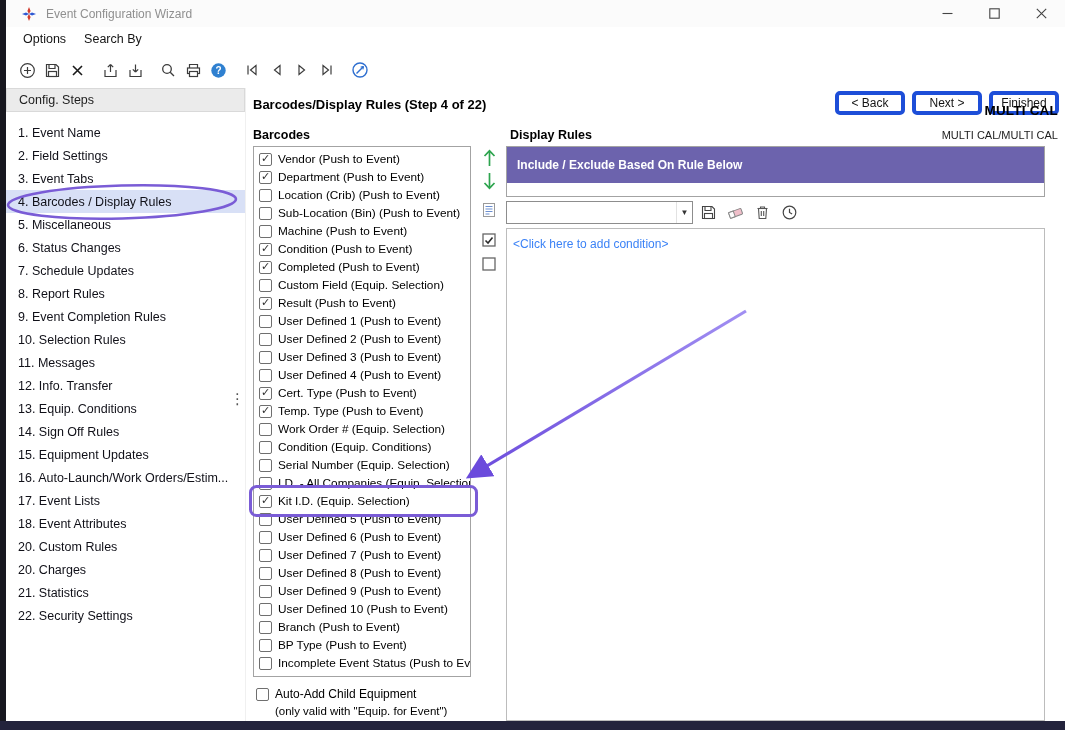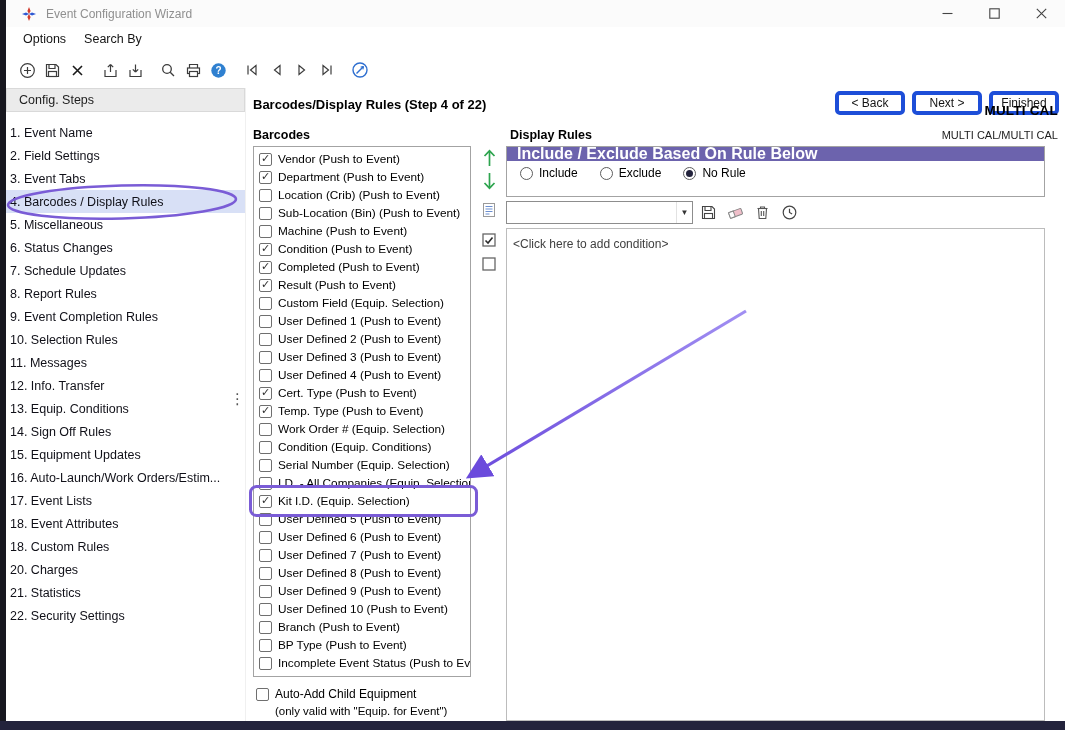--- a/index.html
+++ b/index.html
@@ -22,21 +22,21 @@
   .tb-btn { width:25px; height:26px; display:flex; align-items:center; justify-content:center; }
   .tb-gap { width:8px; }
 
   .context { position:absolute; right:7px; top:55px; text-align:right; z-index:2; }
   .context-name { font-size:13.5px; font-weight:bold; color:#000; letter-spacing:.2px;margin-top:48px; }
   .context-path { font-size:11px; color:#1c1c1c; margin-top:11px; }
 
   .sidebar { position:absolute; left:6px; top:88px; width:240px; bottom:9px; background:#fff; border-right:1px solid #f0f0f0; }
   .sidebar-header { height:24px; background:#ebebeb; border:1px solid #d9d9d9; display:flex; align-items:center; padding-left:12px; font-size:12.5px; color:#1d1d1d; }
   .side-list { margin-top:9px; }
-  .side-item { height:23px; display:flex; align-items:center; padding-left:4px; font-size:12.5px; color:#101018; white-space:nowrap; overflow:hidden; }
+  .side-item { height:23px; display:flex; align-items:center; padding-left:12px; font-size:12.5px; color:#101018; white-space:nowrap; overflow:hidden; }
   .side-item.selected { background:#d8e0f6; }
   .splitter { position:absolute; left:230px; top:390px; color:#555; font-size:15px; }
 
   .main-title { position:absolute; left:253px; top:97px; font-size:13px; font-weight:bold; color:#000; }
   .wizard-buttons { position:absolute; top:91px; right:6px; display:flex; gap:7px; }
   .wz-btn { width:70px; height:24px; background:#fff; border:4px solid #1d4ed8; border-radius:5px; font-size:12px; color:#151515; display:flex; align-items:center; justify-content:center; font-family:inherit; }
 
   .barcodes-label { position:absolute; left:253px; top:128px; font-size:12.5px; font-weight:bold; color:#000; }
   .barcodes-list { position:absolute; left:253px; top:146px; width:218px; height:531px; border:1px solid #a3a3a3; background:#fff; padding-top:3px; overflow:hidden; }
   .bc-row { height:18px; display:flex; align-items:center; padding-left:5px; overflow:hidden; }
@@ -47,35 +47,35 @@
   .auto-add { position:absolute; left:256px; top:687px; display:flex; align-items:center; }
   .auto-add-label { margin-left:6px; font-size:12px; color:#000; }
   .auto-add-note { position:absolute; left:275px; top:705px; font-size:11.5px; color:#000; }
 
   .mid-col { position:absolute; left:478px; top:147px; width:22px; display:flex; flex-direction:column; align-items:center; }
   .mid-btn { width:22px; height:22px; display:flex; align-items:center; justify-content:center; }
   .mt8 { margin-top:8px; } .mt2 { margin-top:2px; }
 
   .dr-label { position:absolute; left:510px; top:128px; font-size:12.5px; font-weight:bold; color:#000; }
   .dr-rulebox { position:absolute; left:506px; top:146px; width:539px; height:51px; border:1px solid #a3a3a3; background:#fff; }
-  .dr-bar { height:14px; background:#6c63ad; color:#fff; font-size:16px; font-weight:bold; display:flex; align-items:center; padding-left:10px; }
+  .dr-bar { height:36px; background:#6c63ad; color:#fff; font-size:12px; font-weight:bold; display:flex; align-items:center; padding-left:10px; }
   .dr-radios { height:24px; display:flex; align-items:center; padding-left:13px; }
   .dr-radio { display:flex; align-items:center; margin-right:22px; }
   .radio-circle { width:13px; height:13px; border:1px solid #5d5d5d; border-radius:50%; background:#fff; display:inline-flex; align-items:center; justify-content:center; flex:none; }
   .radio-circle.selected::after { content:""; width:7px; height:7px; border-radius:50%; background:#23233c; }
   .radio-label { margin-left:6px; font-size:12px; color:#000; }
 
   .dr-filter { position:absolute; left:506px; top:201px; height:23px; display:flex; align-items:center; }
   .dr-combo { width:187px; height:23px; border:1px solid #8d8d8d; background:#fff; display:flex; align-items:stretch; }
   .combo-value { flex:1; font-size:12px; padding:3px 5px; color:#000; }
   .combo-caret { width:16px; display:flex; align-items:center; justify-content:center; font-size:8px; color:#333; border-left:1px solid #e2e2e2; }
   .icon-btn { width:24px; height:23px; display:flex; align-items:center; justify-content:center; margin-left:3px; }
 
   .dr-cond { position:absolute; left:506px; top:228px; width:539px; height:493px; border:1px solid #bcbcbc; background:#fff; padding:5px 6px; }
-  .add-cond { font-size:12px; color:#404040; display:inline-block; }
+  .add-cond { font-size:12px; color:#3b82f6; display:inline-block; }
 
   .annotations { position:absolute; left:0; top:0; z-index:60; pointer-events:none; }
 </style>
 </head>
 <body>
 
 <div class="app">
 
   <div class="left-strip"></div>
   <div class="bottom-bar"></div>
@@ -255,21 +255,21 @@
         <div class="side-item">
           <span>16. Auto-Launch/Work Orders/Estim...</span>
         </div>
         <div class="side-item">
           <span>17. Event Lists</span>
         </div>
         <div class="side-item">
           <span>18. Event Attributes</span>
         </div>
         <div class="side-item">
-          <span>18. Custom Rules</span>
+          <span>20. Custom Rules</span>
         </div>
         <div class="side-item">
           <span>20. Charges</span>
         </div>
         <div class="side-item">
           <span>21. Statistics</span>
         </div>
         <div class="side-item">
           <span>22. Security Settings</span>
         </div>
@@ -308,26 +308,26 @@
       </div>
       <div class="bc-row">
         <span class="cb checked"></span>
         <span class="bc-label">Condition (Push to Event)</span>
       </div>
       <div class="bc-row">
         <span class="cb checked"></span>
         <span class="bc-label">Completed (Push to Event)</span>
       </div>
       <div class="bc-row">
+        <span class="cb"></span>
+        <span class="bc-label">Custom Field (Equip. Selection)</span>
+      </div>
+      <div class="bc-row">
         <span class="cb checked"></span>
         <span class="bc-label">Result (Push to Event)</span>
-      </div>
-      <div class="bc-row">
-        <span class="cb"></span>
-        <span class="bc-label">Custom Field (Equip. Selection)</span>
       </div>
       <div class="bc-row">
         <span class="cb"></span>
         <span class="bc-label">User Defined 1 (Push to Event)</span>
       </div>
       <div class="bc-row">
         <span class="cb"></span>
         <span class="bc-label">User Defined 2 (Push to Event)</span>
       </div>
       <div class="bc-row">
@@ -439,34 +439,20 @@
       <svg width="16" height="16" viewBox="0 0 16 16">
           <rect x="2" y="2" width="12" height="12" fill="#fff" stroke="#666" stroke-width="1.3"></rect>
         </svg>
     </div>
   </div>
 
   <div class="dr-label">Display Rules</div>
 
   <div class="dr-rulebox">
     <div class="dr-bar">Include / Exclude Based On Rule Below</div>
-    <div class="dr-radios">
-      <label class="dr-radio">
-        <span class="radio-circle"></span>
-        <span class="radio-label">Include</span>
-      </label>
-      <label class="dr-radio">
-        <span class="radio-circle"></span>
-        <span class="radio-label">Exclude</span>
-      </label>
-      <label class="dr-radio">
-        <span class="radio-circle selected"></span>
-        <span class="radio-label">No Rule</span>
-      </label>
-    </div>
   </div>
 
   <div class="dr-filter">
     <div class="dr-combo">
       <span class="combo-value"></span>
       <span class="combo-caret">▼</span>
     </div>
     <div class="icon-btn">
       <svg width="17" height="17" viewBox="0 0 17 17" fill="none" stroke="#444" stroke-width="1.1">
           <path d="M2.5 2.5h9.5l2.5 2.5v9.5h-12z"></path>

